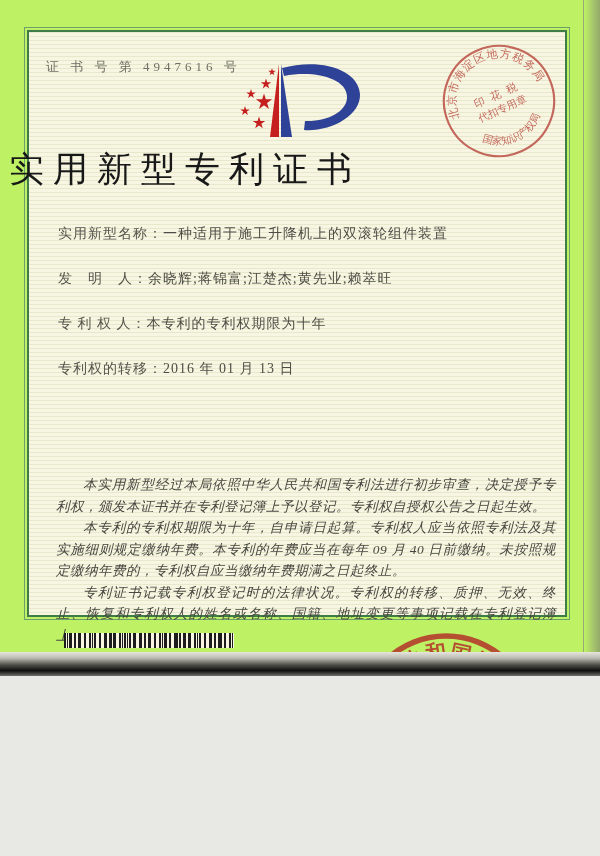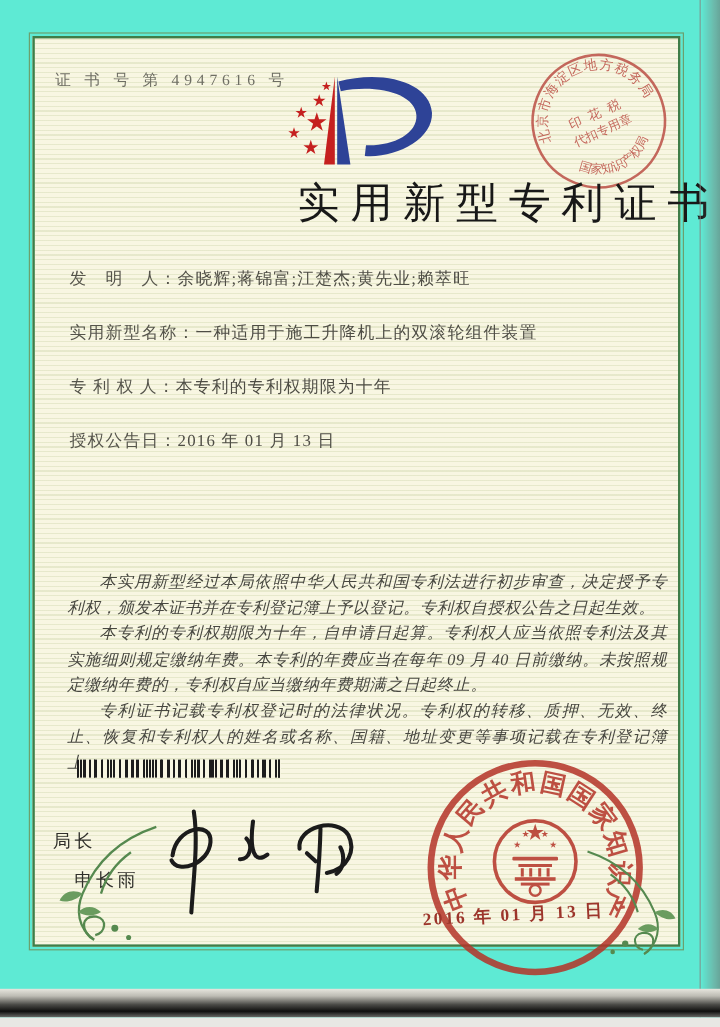--- a/index.html
+++ b/index.html
@@ -1,37 +1,37 @@
 <!DOCTYPE html>
 <html><head>
 <meta charset="utf-8">
 <style>
   html,body{margin:0;padding:0;background:#e8e8e4;}
   .scan{
-    position:relative;width:600px;height:848px;overflow:hidden;
-    background:#5eead4;
+    position:relative;width:600px;height:676px;overflow:hidden;
+    background:#bef264;
     font-family:"Liberation Serif","DejaVu Serif",serif;
   }
   
   .frame{position:absolute;left:24px;top:27px;right:30px;bottom:56px;border:1px solid #6ba06e;}
   .frame-inner{position:absolute;inset:2px;border:2.3px solid #3f7d48;
     background:
       repeating-linear-gradient(180deg, rgba(160,178,112,0.20) 0px, rgba(160,178,112,0.20) 1px, rgba(0,0,0,0) 1px, rgba(0,0,0,0) 4px),
       #f8f6e2;}
   
   .edge-right{position:absolute;top:0;right:0;width:16px;height:100%;
     background:linear-gradient(90deg, rgba(140,140,136,0) 0%, rgba(125,124,120,0.45) 70%, rgba(110,110,106,0.55) 100%);
     border-left:1px solid rgba(160,160,155,0.35);}
   .edge-bottom{position:absolute;left:0;bottom:0;width:100%;height:24px;
     background:linear-gradient(180deg,#e7e6de 0%,#bdbcb4 25%,#4a4a46 55%,#0f0f0e 78%,#6f6f6c 100%);}
   
   .cert-no{position:absolute;left:46px;top:58px;font-size:13px;letter-spacing:4px;color:#6e6e63;}
   
-  .title{position:absolute;left:0;right:0;top:146px;text-align:right;
-    font-size:35px;letter-spacing:9px;padding-left:22px;color:#181818;font-weight:500;}
+  .title{position:absolute;left:0;right:0;top:146px;text-align:left;
+    font-size:35px;letter-spacing:9px;padding-left:9px;color:#181818;font-weight:500;}
   
   .fields{position:absolute;left:58px;top:224px;right:36px;font-size:14px;color:#53524a;letter-spacing:1px;}
   .field-row{line-height:20px;margin-bottom:25px;white-space:nowrap;}
   .flabel{color:#55544b;}
   .fvalue{color:#4e4d45;}
   
   .paras{position:absolute;left:56px;right:44px;top:474px;font-size:13.5px;line-height:21.5px;
     color:#474740;text-align:justify;letter-spacing:0.5px;font-style:italic;}
   .paras p{margin:0;text-indent:2em;}
   
@@ -103,30 +103,30 @@
       <use href="#star" transform="translate(46,44) scale(8.5)"></use>
       <use href="#star" transform="translate(27,53) scale(5)"></use>
       <use href="#star" transform="translate(41,65) scale(6.5)"></use>
     </g>
   </svg>
 
   <div class="title">实用新型专利证书</div>
 
   <div class="fields">
     <div class="field-row">
+      <span class="flabel">实用新型名称：</span><span class="fvalue">一种适用于施工升降机上的双滚轮组件装置</span>
+    </div>
+    <div class="field-row">
       <span class="flabel">发　明　人：</span><span class="fvalue">余晓辉;蒋锦富;江楚杰;黄先业;赖萃旺</span>
     </div>
     <div class="field-row">
-      <span class="flabel">实用新型名称：</span><span class="fvalue">一种适用于施工升降机上的双滚轮组件装置</span>
-    </div>
-    <div class="field-row">
       <span class="flabel">专 利 权 人：</span><span class="fvalue">本专利的专利权期限为十年</span>
     </div>
     <div class="field-row">
-      <span class="flabel">授权公告日：</span><span class="fvalue">2016 年 01 月 13 日</span>
+      <span class="flabel">专利权的转移：</span><span class="fvalue">2016 年 01 月 13 日</span>
     </div>
   </div>
 
   <div class="paras">
     <p>本实用新型经过本局依照中华人民共和国专利法进行初步审查，决定授予专利权，颁发本证书并在专利登记簿上予以登记。专利权自授权公告之日起生效。</p>
     <p>本专利的专利权期限为十年，自申请日起算。专利权人应当依照专利法及其实施细则规定缴纳年费。本专利的年费应当在每年 09 月 40 日前缴纳。未按照规定缴纳年费的，专利权自应当缴纳年费期满之日起终止。</p>
     <p>专利证书记载专利权登记时的法律状况。专利权的转移、质押、无效、终止、恢复和专利权人的姓名或名称、国籍、地址变更等事项记载在专利登记簿上。</p>
   </div>
 
   <div class="barcode"></div>

